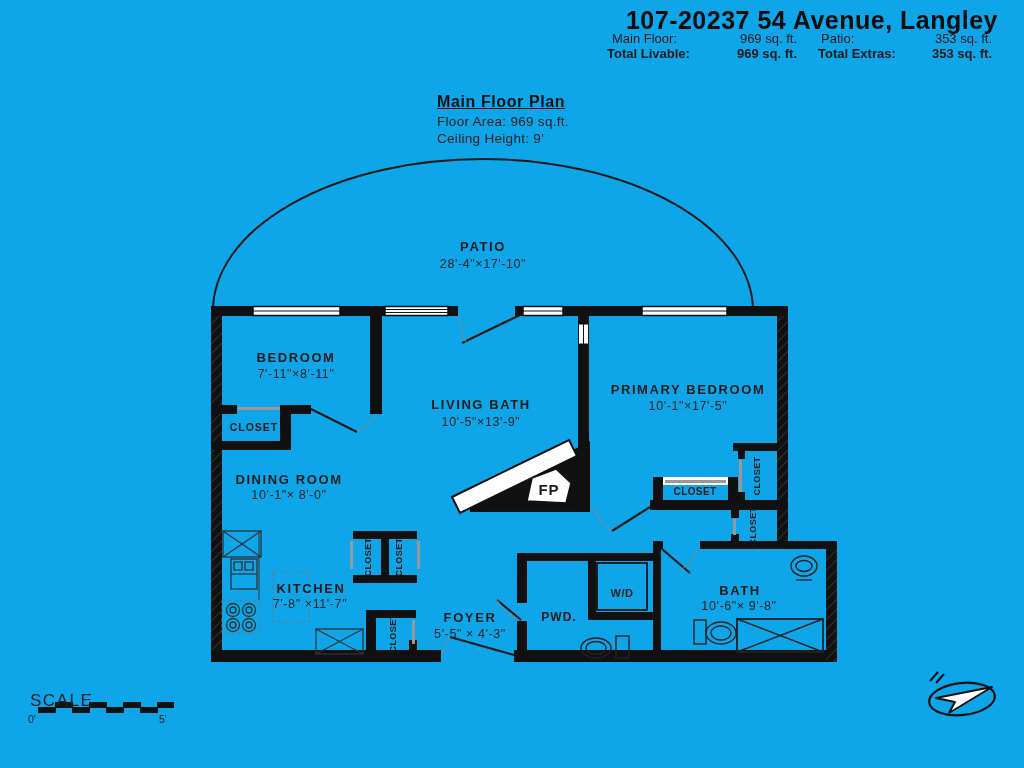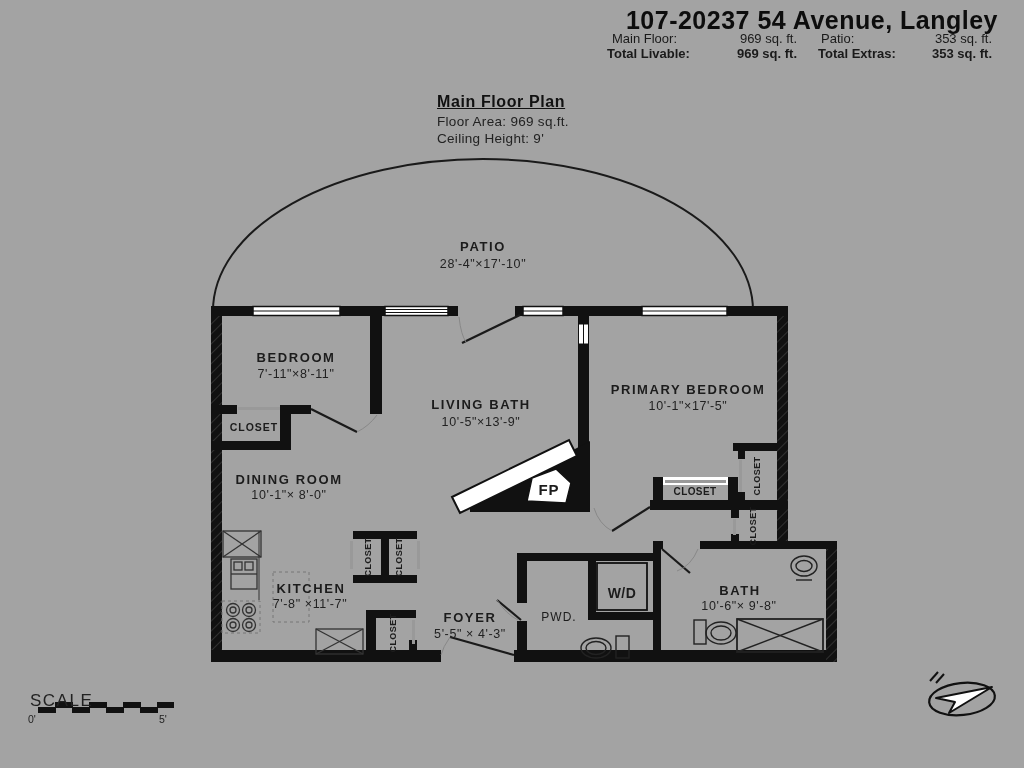--- a/index.html
+++ b/index.html
@@ -1,36 +1,36 @@
 <!DOCTYPE html>
 <html><head>
 <meta charset="utf-8">
 <style>
   html,body{margin:0;padding:0;background:#fff;}
-  .page{position:relative;width:1024px;height:768px;background:#a3a3a3;overflow:hidden;
+  .page{position:relative;width:1024px;height:768px;background:#0ea5e9;overflow:hidden;
         font-family:"Liberation Sans",sans-serif;color:#141414;}
   .hdr-title{position:absolute;top:6px;right:26px;font-size:25px;font-weight:bold;
              letter-spacing:.5px;color:#0d0d0d;white-space:nowrap;}
   .stat{position:absolute;font-size:13px;color:#1a1a1a;white-space:nowrap;}
   .stat.b{font-weight:bold;}
   .stat.r{text-align:right;}
   .plan-title{position:absolute;left:437px;top:93px;font-size:16px;font-weight:bold;
               text-decoration:underline;letter-spacing:.6px;color:#111;}
   .plan-sub{position:absolute;left:437px;font-size:13.5px;color:#222;letter-spacing:.3px;}
   .svg-plan{position:absolute;left:0;top:0;}
   .lbl{position:absolute;transform:translate(-50%,-50%);white-space:nowrap;text-align:center;color:#1c1c1c;}
   .rname{font-size:13px;font-weight:bold;letter-spacing:1.6px;}
   .rdims{font-size:12.5px;letter-spacing:.6px;color:#222;}
-  .small-room{font-size:12px;font-weight:normal;letter-spacing:1px;}
+  .small-room{font-size:12px;font-weight:bold;letter-spacing:1px;}
   .closet-h{font-size:10.5px;font-weight:bold;letter-spacing:1px;}
   .closet-h2{font-size:10px;font-weight:bold;letter-spacing:.4px;}
   .closet-v{font-size:9px;font-weight:bold;letter-spacing:.4px;
             transform:translate(-50%,-50%) rotate(-90deg);}
   .fp{font-size:15px;font-weight:bold;letter-spacing:1px;}
-  .wd{font-size:14px;font-weight:bold;letter-spacing:.5px;}
+  .wd{font-size:11px;font-weight:bold;letter-spacing:.5px;}
   .scale-txt{position:absolute;font-size:17px;color:#222;letter-spacing:1.5px;}
   .scale-num{position:absolute;font-size:10.5px;color:#222;}
   .logo{position:absolute;left:28px;top:722px;font-size:35px;font-weight:bold;
         letter-spacing:-1px;color:#0b0b0b;}
   .logo .tm{font-size:9px;position:relative;top:7px;left:1px;letter-spacing:0;font-weight:bold;}
   .disclaimer{position:absolute;left:147px;top:736px;font-size:9.3px;color:#3c3c3c;
               letter-spacing:.2px;white-space:nowrap;}
 </style>
 </head>
 <body>

